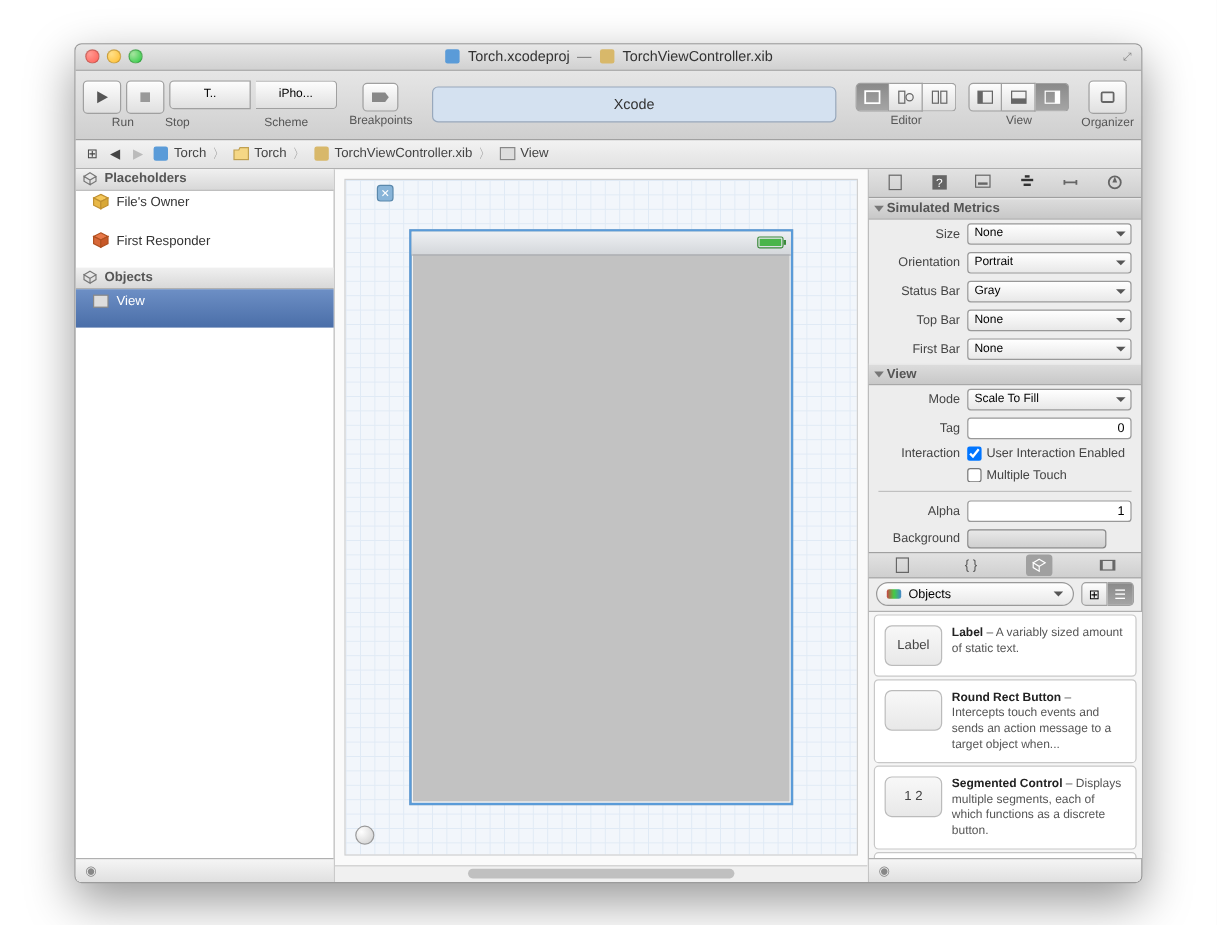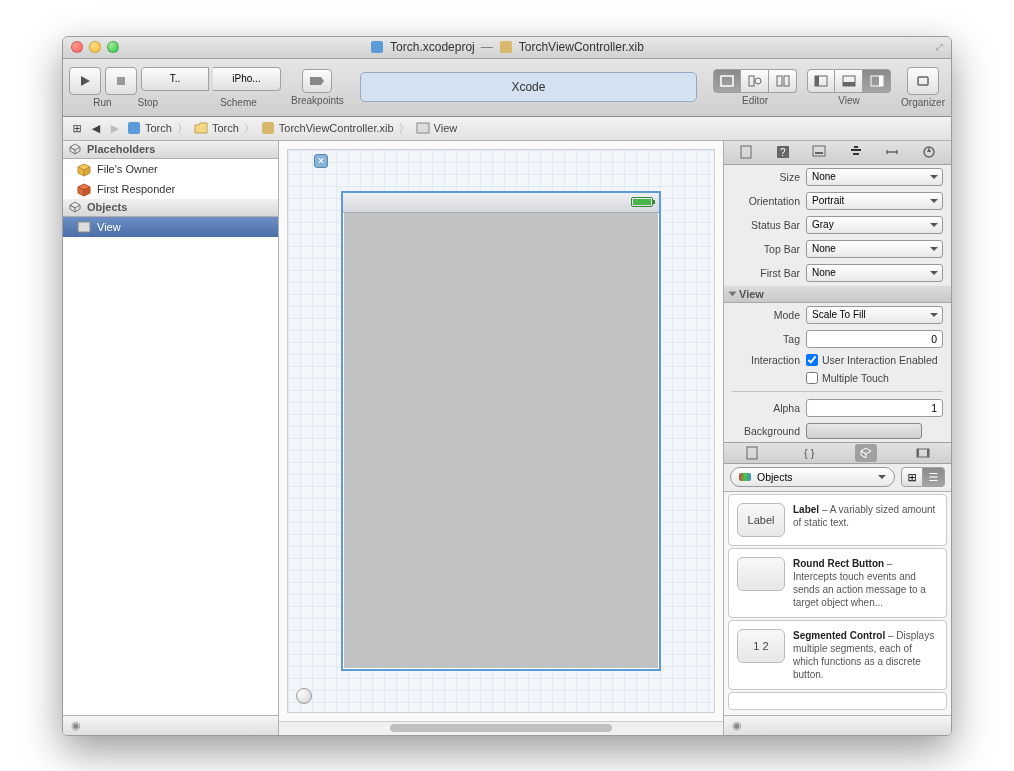--- a/index.html
+++ b/index.html
@@ -27,21 +27,21 @@
 .editor-seg .seg, .view-seg .seg { width: 28px; height: 24px; background: linear-gradient(#fdfdfd, #e0e0e0); border: 1px solid #a0a0a0; border-left: none; display: flex; align-items: center; justify-content: center; }
 .editor-seg .seg:first-child, .view-seg .seg:first-child { border-left: 1px solid #a0a0a0; border-radius: 4px 0 0 4px; }
 .editor-seg .seg:last-child, .view-seg .seg:last-child { border-radius: 0 4px 4px 0; }
 .seg.active { background: linear-gradient(#8a8a8a, #a5a5a5); }
 .jumpbar { height: 24px; background: linear-gradient(#f2f2f2, #e2e2e2); border-bottom: 1px solid #b0b0b0; display: flex; align-items: center; padding: 0 6px; gap: 3px; font-size: 11px; color: #444; }
 .jump-icon { width: 16px; height: 16px; display: inline-flex; align-items: center; justify-content: center; }
 .jump-sep { color: #999; margin: 0 2px; }
 .content { flex: 1; display: flex; overflow: hidden; }
 .left-panel { width: 216px; background: #fff; border-right: 1px solid #b0b0b0; display: flex; flex-direction: column; }
 .outline-header { height: 18px; background: linear-gradient(#f0f0f0, #d8d8d8); border-bottom: 1px solid #b0b0b0; display: flex; align-items: center; padding: 0 6px; font-weight: bold; color: #555; gap: 6px; }
-.outline-item { height: 20px; display: flex; align-items: flex-start; padding: 4px 14px; gap: 6px; color: #333; }
+.outline-item { height: 20px; display: flex; align-items: flex-end; padding: 16px 14px; gap: 6px; color: #333; }
 .outline-item.selected { background: linear-gradient(#6d8fc5, #4a6ea8); color: #fff; }
 .canvas-area { flex: 1; background: #fafafa; position: relative; overflow: hidden; display: flex; flex-direction: column; }
 .canvas-grid { flex: 1; background-image: linear-gradient(#e0eaf5 1px, transparent 1px), linear-gradient(90deg, #e0eaf5 1px, transparent 1px); background-size: 12px 12px; background-color: #f2f6fb; position: relative; display: flex; align-items: center; justify-content: center; border: 1px solid #d0d0d0; margin: 8px; }
 .device-frame { width: 320px; height: 480px; background: #c2c2c2; border: 2px solid #5a9bd8; box-shadow: 0 0 0 1px #fff inset; position: relative; }
 .device-statusbar { height: 20px; background: linear-gradient(#eef0f3, #d4d7db); border-bottom: 1px solid #a8abb0; display: flex; align-items: center; justify-content: flex-end; padding: 0 6px; }
 .battery { width: 22px; height: 10px; border: 1px solid #3a8a3a; border-radius: 2px; position: relative; }
 .battery::after { content: ''; position: absolute; right: -3px; top: 2px; width: 2px; height: 4px; background: #3a8a3a; }
 .battery-fill { position: absolute; inset: 1px; background: #4ab54a; }
 .close-x { position: absolute; top: 4px; left: 26px; width: 14px; height: 14px; background: #88b4d8; color: #fff; border-radius: 3px; display: flex; align-items: center; justify-content: center; font-size: 9px; border: 1px solid #5a88ac; }
 .doc-knob { position: absolute; bottom: 8px; left: 8px; width: 16px; height: 16px; background: radial-gradient(circle at 30% 30%, #fff, #ccc); border: 1px solid #999; border-radius: 50%; }
@@ -320,20 +320,24 @@
             </svg>
           </span>
         <span class="inspector-tab">
             <svg width="14" height="14">
               <circle cx="7" cy="7" r="5" fill="none" stroke="#666" stroke-width="1.5"></circle>
               <path d="M7 2 L9 7 L5 7 Z" fill="#666"></path>
             </svg>
           </span>
       </div>
 
+      <div class="section-header">
+        <span class="disclosure"></span>
+        <span>Simulated Metrics</span>
+      </div>
       <div class="form-row">
           <span class="form-label">Size</span>
           <div class="form-select">None</div>
         </div>
       <div class="form-row">
           <span class="form-label">Orientation</span>
           <div class="form-select">Portrait</div>
         </div>
       <div class="form-row">
           <span class="form-label">Status Bar</span>

